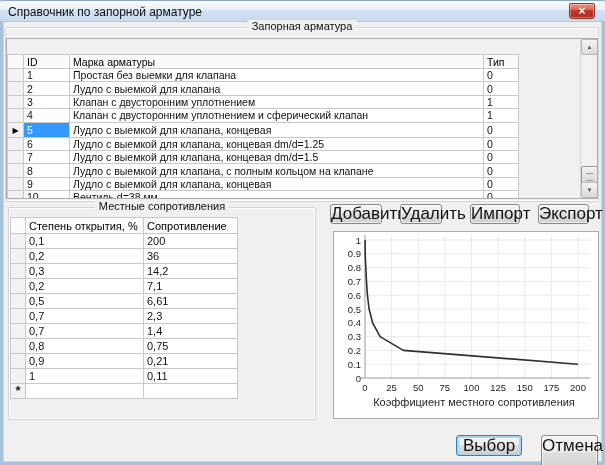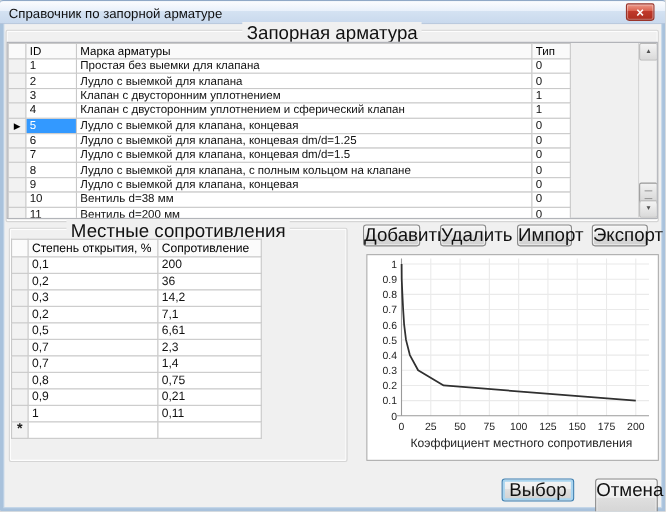--- a/index.html
+++ b/index.html
@@ -16,26 +16,26 @@
   .title-text{position:absolute;left:8px;top:4px;font-size:12px;color:#101010;white-space:nowrap;}
   .close-btn{position:absolute;left:569px;top:2px;width:26px;height:16px;border:1px solid #99342A;
     border-radius:2px 2px 3px 3px;background:linear-gradient(to bottom,#EC9889 0%,#D95E4B 45%,#C23category 0,#C0392B 46%,#B03021 100%);
     background:linear-gradient(to bottom,#EC9889 0%,#D95E4B 45%,#C0392B 46%,#AD2E1F 100%);
     color:#fff;text-align:center;line-height:14px;font-size:12px;font-weight:bold;cursor:pointer;
     box-shadow:inset 0 0 0 1px rgba(255,255,255,.35);}
 
   .groupbox{position:absolute;border:1px solid #D5D5D5;border-radius:2px;
     box-shadow:inset 0 0 0 1px #FDFDFD;}
   .groupbox-label{position:absolute;top:-8px;left:50%;transform:translateX(-50%);
-    background:#F0F0F0;padding:0 4px;font-size:17px;color:#111;white-space:nowrap;}
+    background:#F0F0F0;padding:0 4px;font-size:11px;color:#111;white-space:nowrap;}
 
   
   .gridwrap{position:absolute;left:6px;top:38px;width:592px;height:161px;background:#F0F0F0;
     border:1px solid #ABADB3;overflow:hidden;}
-  table.grid{border-collapse:collapse;table-layout:fixed;position:absolute;left:0;top:0;}
+  table.grid{border-collapse:collapse;table-layout:fixed;position:absolute;left:0;top:15px;}
   table.grid td,table.grid th{border:1px solid #C9C9C9;overflow:hidden;white-space:nowrap;
     padding:0 3px;font-weight:normal;text-align:left;}
   .grid1{font-size:10.5px;}
   .grid1 tr{height:13.4px;line-height:12px;}
   .grid1 tr.hdr{height:14px;}
   .grid1 th{background:#FAFAFA;border-bottom:1px solid #9B9B9B;}
   .grid1 td{background:#FFFFFF;color:#111;}
   .grid1 td.rowsel, .grid2 td.rowsel{background:#F2F2F2;text-align:center;padding:0;}
   .grid2{font-size:11px;}
   .grid2 tr{height:15px;line-height:14px;}

